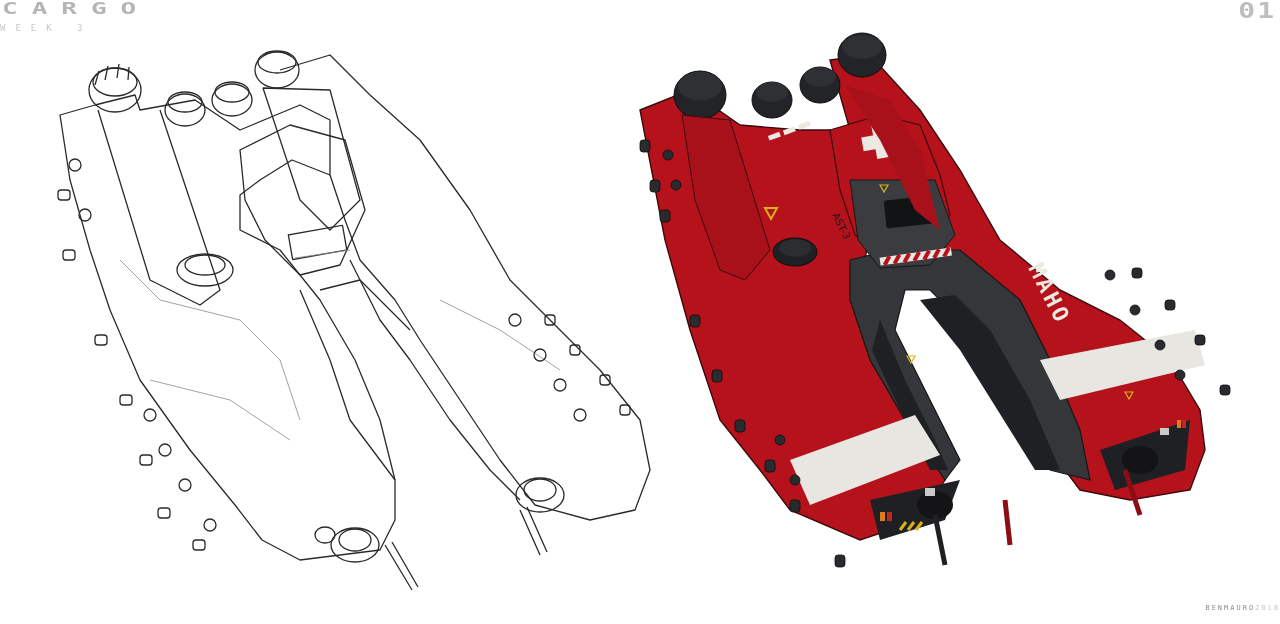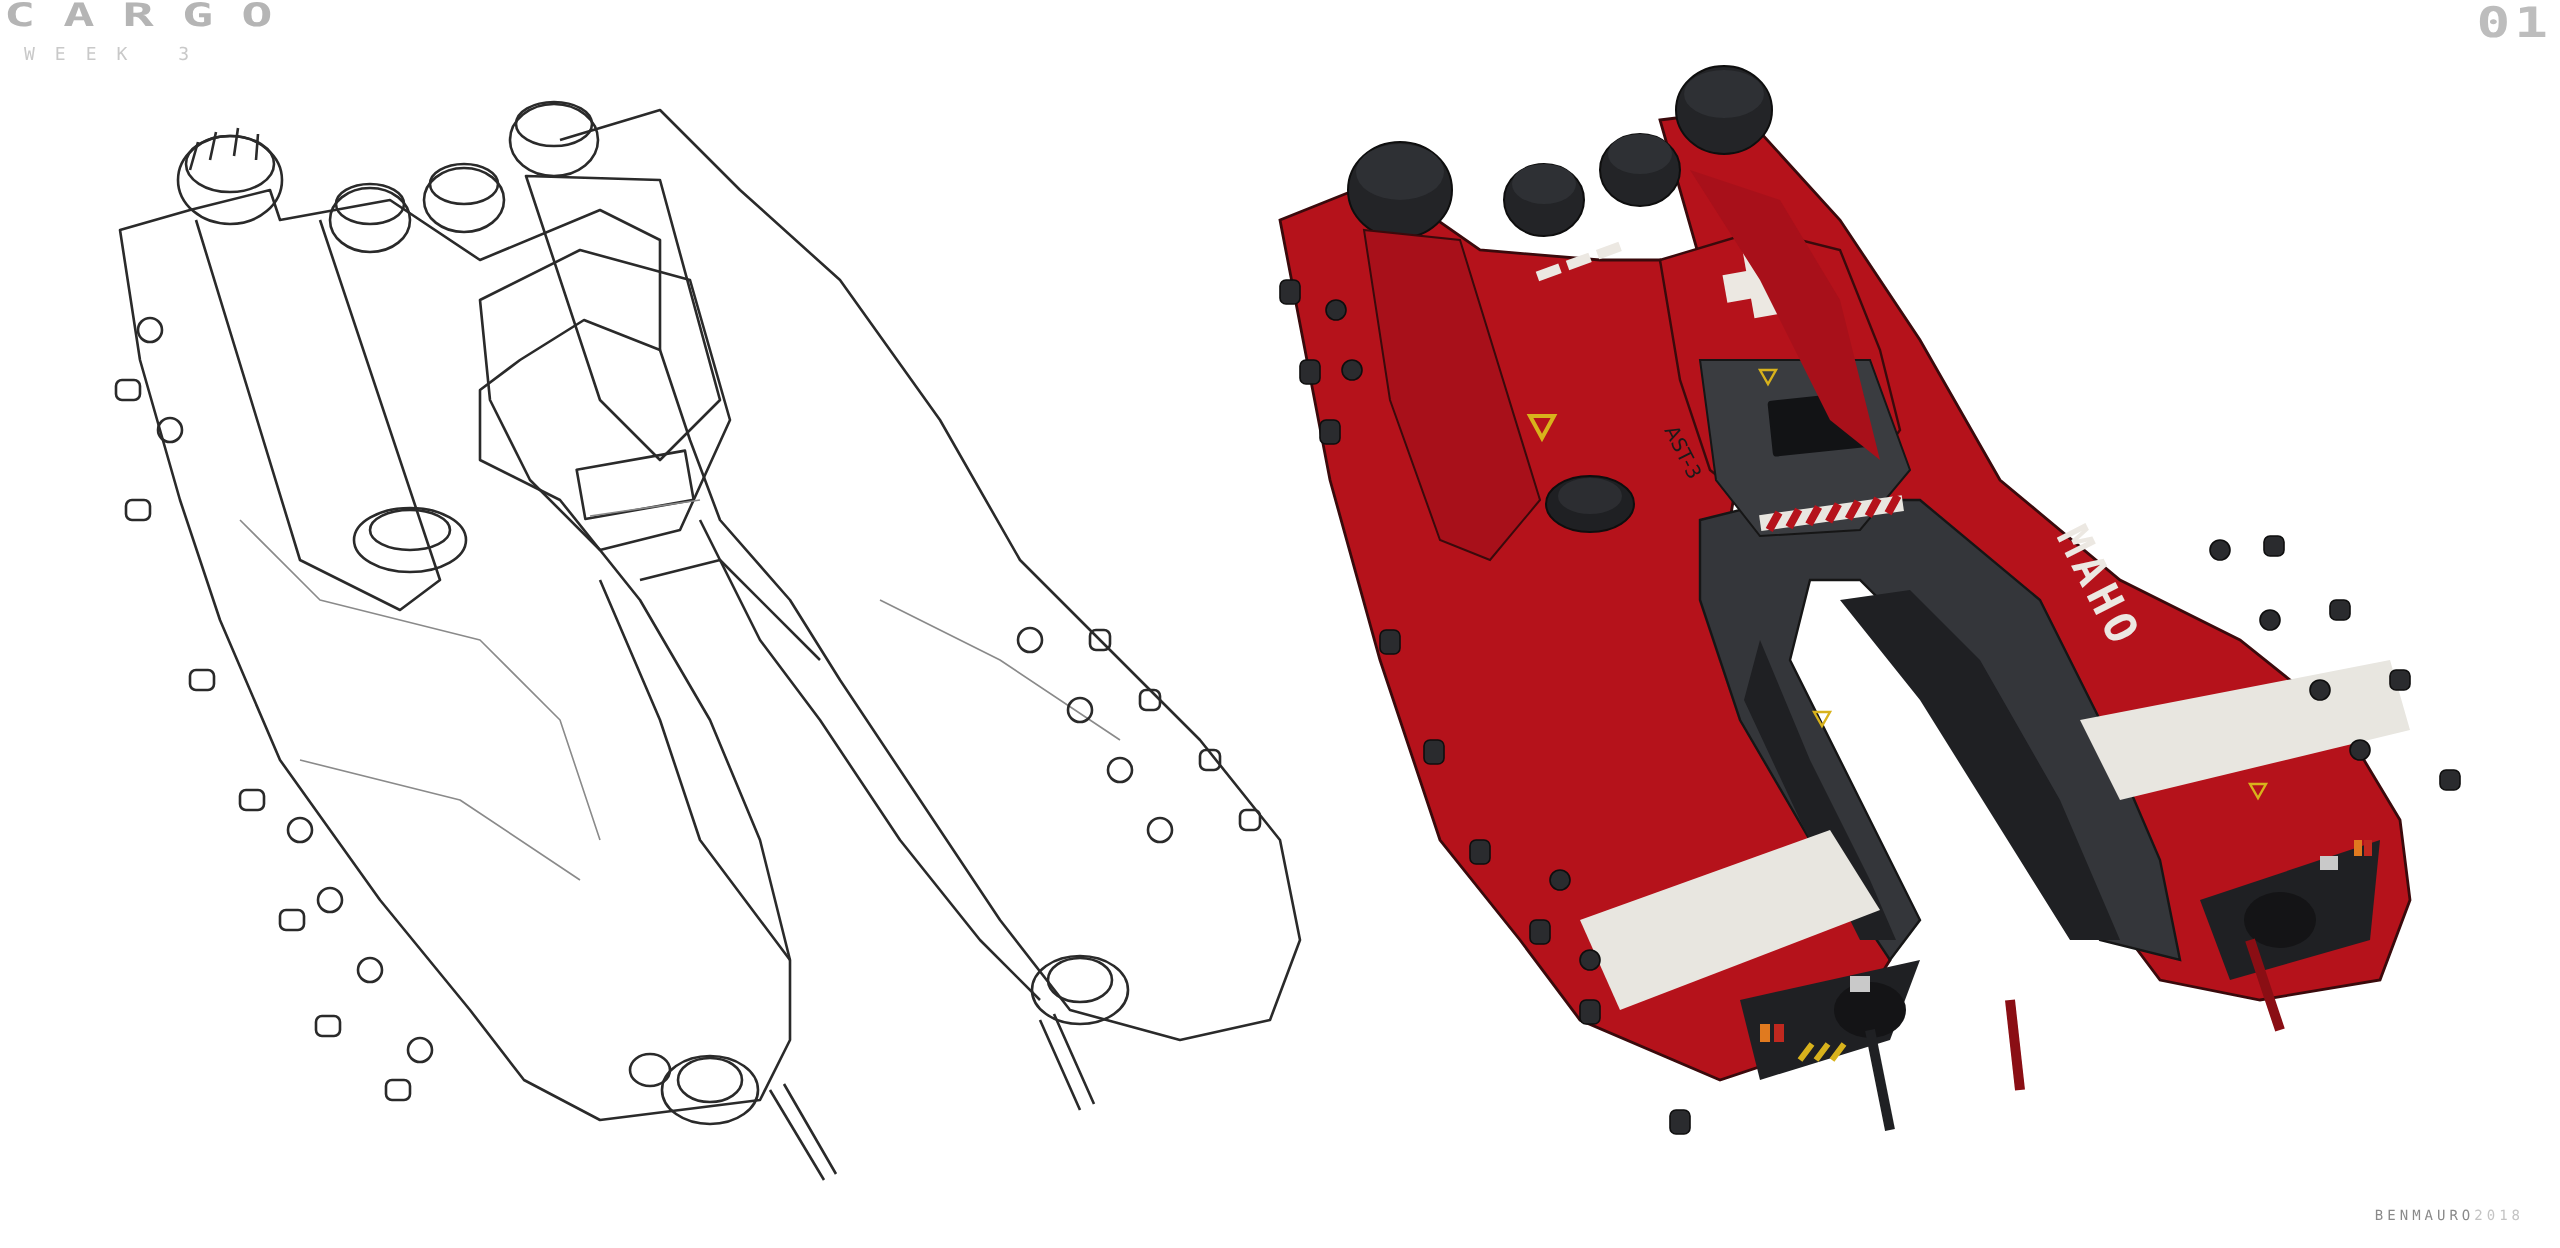--- a/index.html
+++ b/index.html
@@ -1,20 +1,20 @@
 <!DOCTYPE html>
 <html><head>
 <meta charset="utf-8">
 <style>
   html,body{margin:0;padding:0;}
   body{width:1280px;height:624px;background:#ffffff;position:relative;overflow:hidden;font-family:"DejaVu Sans",sans-serif;}
   .title{position:absolute;left:2px;top:0px;font-family:"DejaVu Sans Mono",monospace;font-weight:bold;font-size:26px;letter-spacing:14px;color:#b5b5b5;line-height:26px;transform:scaleY(0.62);transform-origin:top left;}
-  .subtitle{position:absolute;left:12px;top:23px;font-family:"DejaVu Sans Mono",monospace;font-size:9px;letter-spacing:10px;color:#c9c9c9;}
+  .subtitle{position:absolute;left:0;top:23px;font-family:"DejaVu Sans Mono",monospace;font-size:9px;letter-spacing:10px;color:#c9c9c9;}
   .number{position:absolute;right:4px;top:1px;font-family:"DejaVu Sans Mono",monospace;font-weight:bold;font-size:28px;letter-spacing:2px;color:#bdbdbd;line-height:28px;transform:scaleY(0.75);transform-origin:top right;}
-  .credit{position:absolute;right:18px;bottom:12px;font-family:"DejaVu Sans Mono",monospace;font-size:7px;letter-spacing:2px;color:#8a8a8a;}
+  .credit{position:absolute;right:0;bottom:12px;font-family:"DejaVu Sans Mono",monospace;font-size:7px;letter-spacing:2px;color:#8a8a8a;}
   .credit .yr{color:#c4c4c4;}
   svg.art{position:absolute;left:0;top:0;}
   .line path,.line rect,.line ellipse,.line circle,.line polygon,.line line{fill:none;stroke:#2a2a2a;stroke-width:1.3;stroke-linejoin:round;}
   .line .thin{stroke:#8a8a8a;stroke-width:0.8;}
 </style>
 </head>
 <body>
 
 <div class="title">CARGO</div>
 <div class="subtitle">WEEK 3</div>

